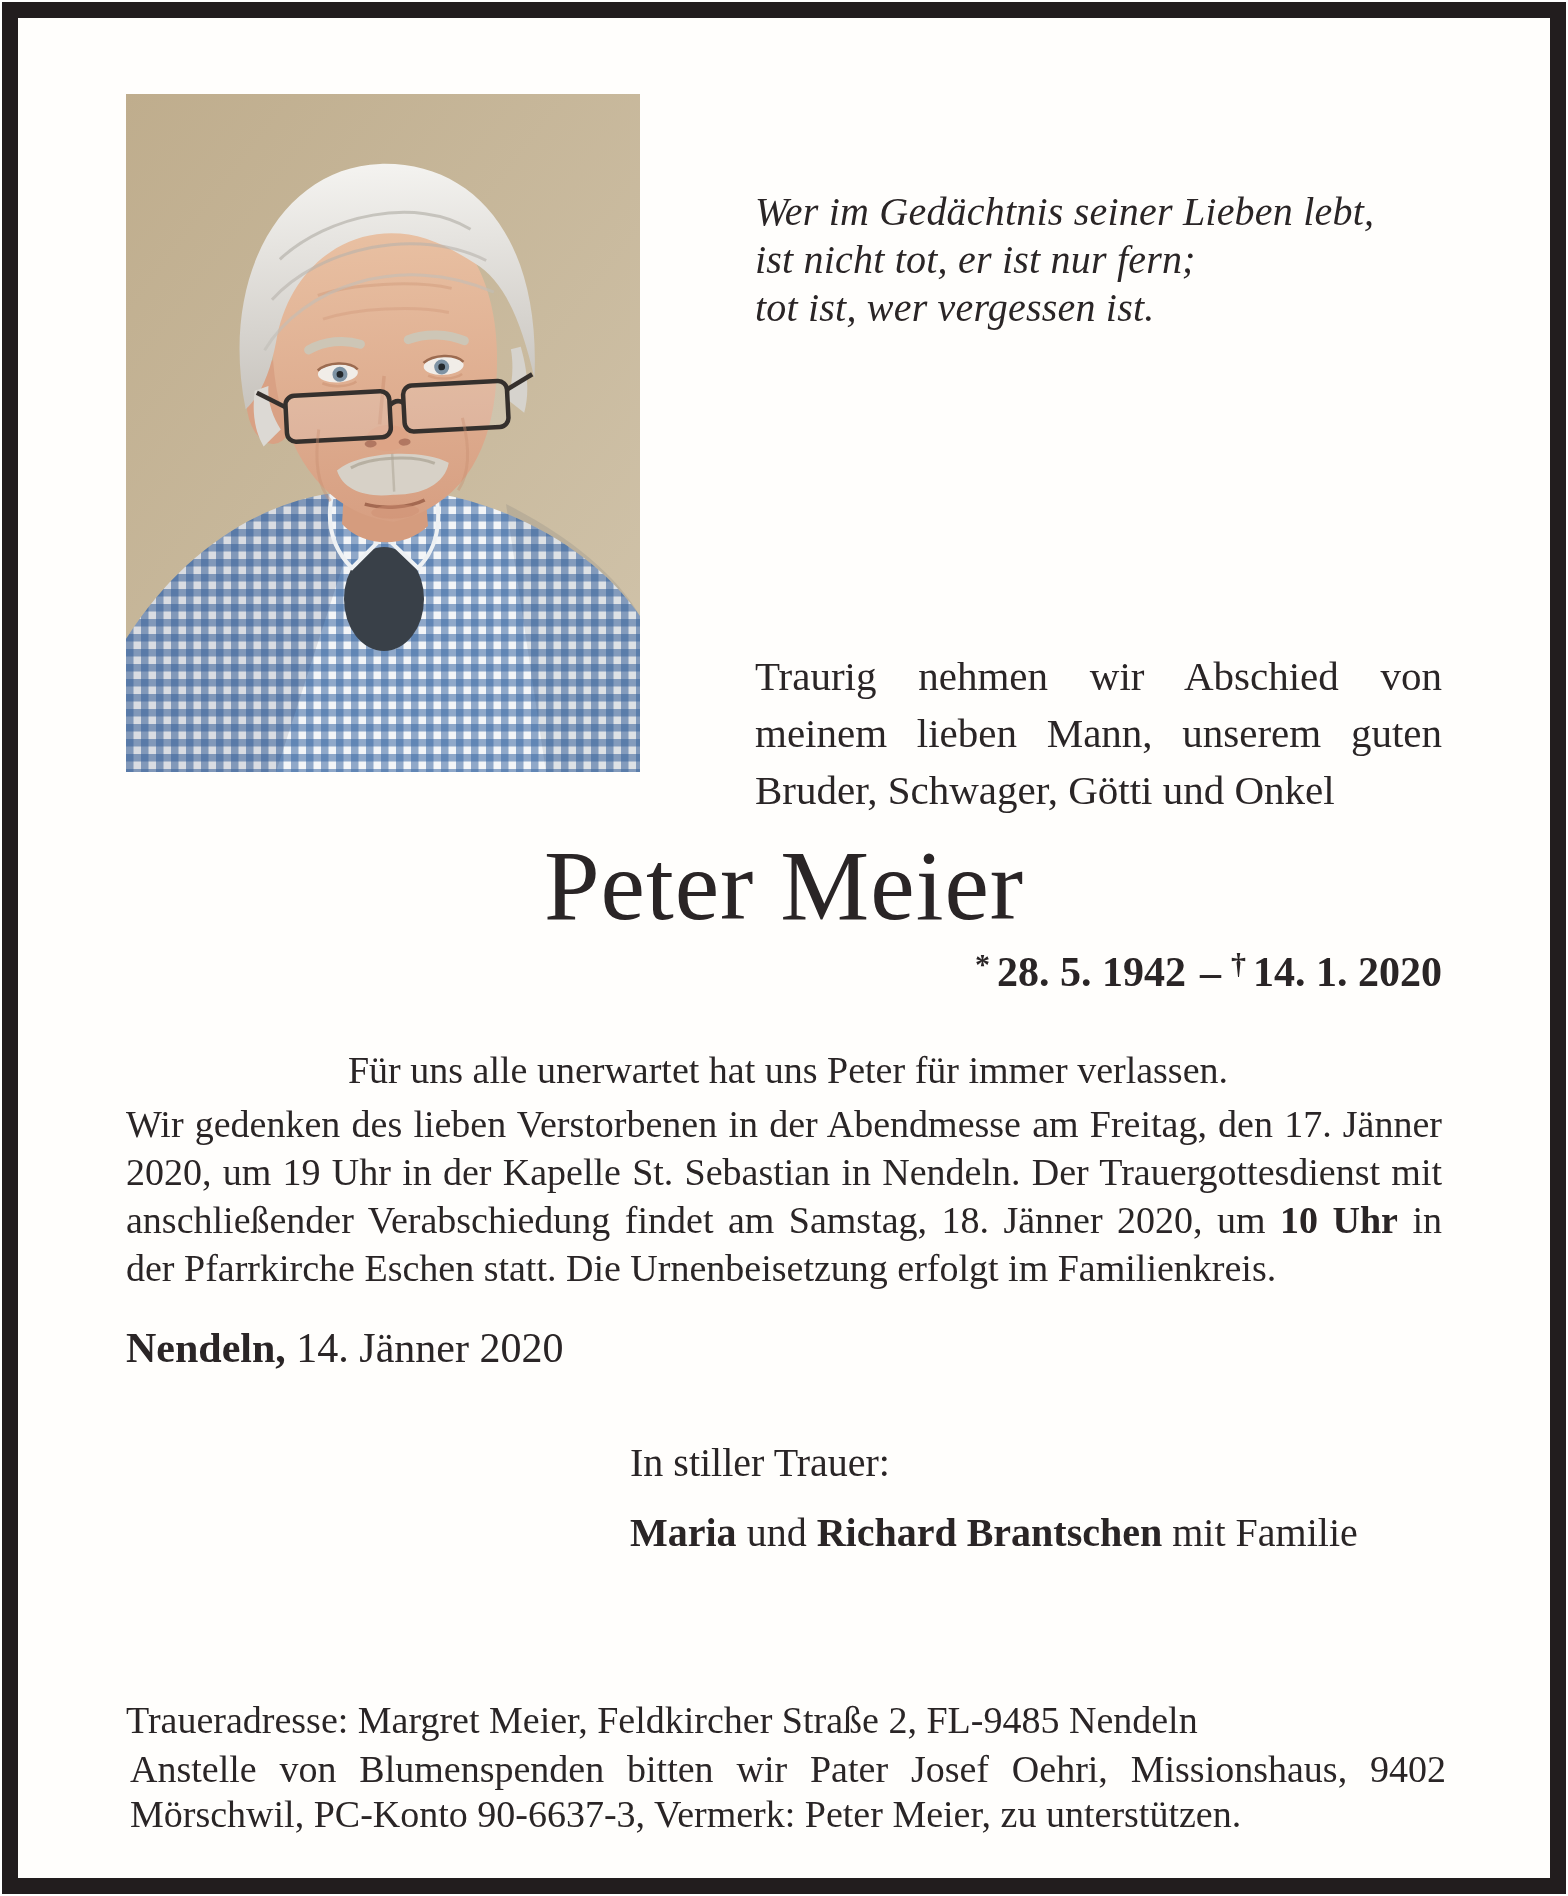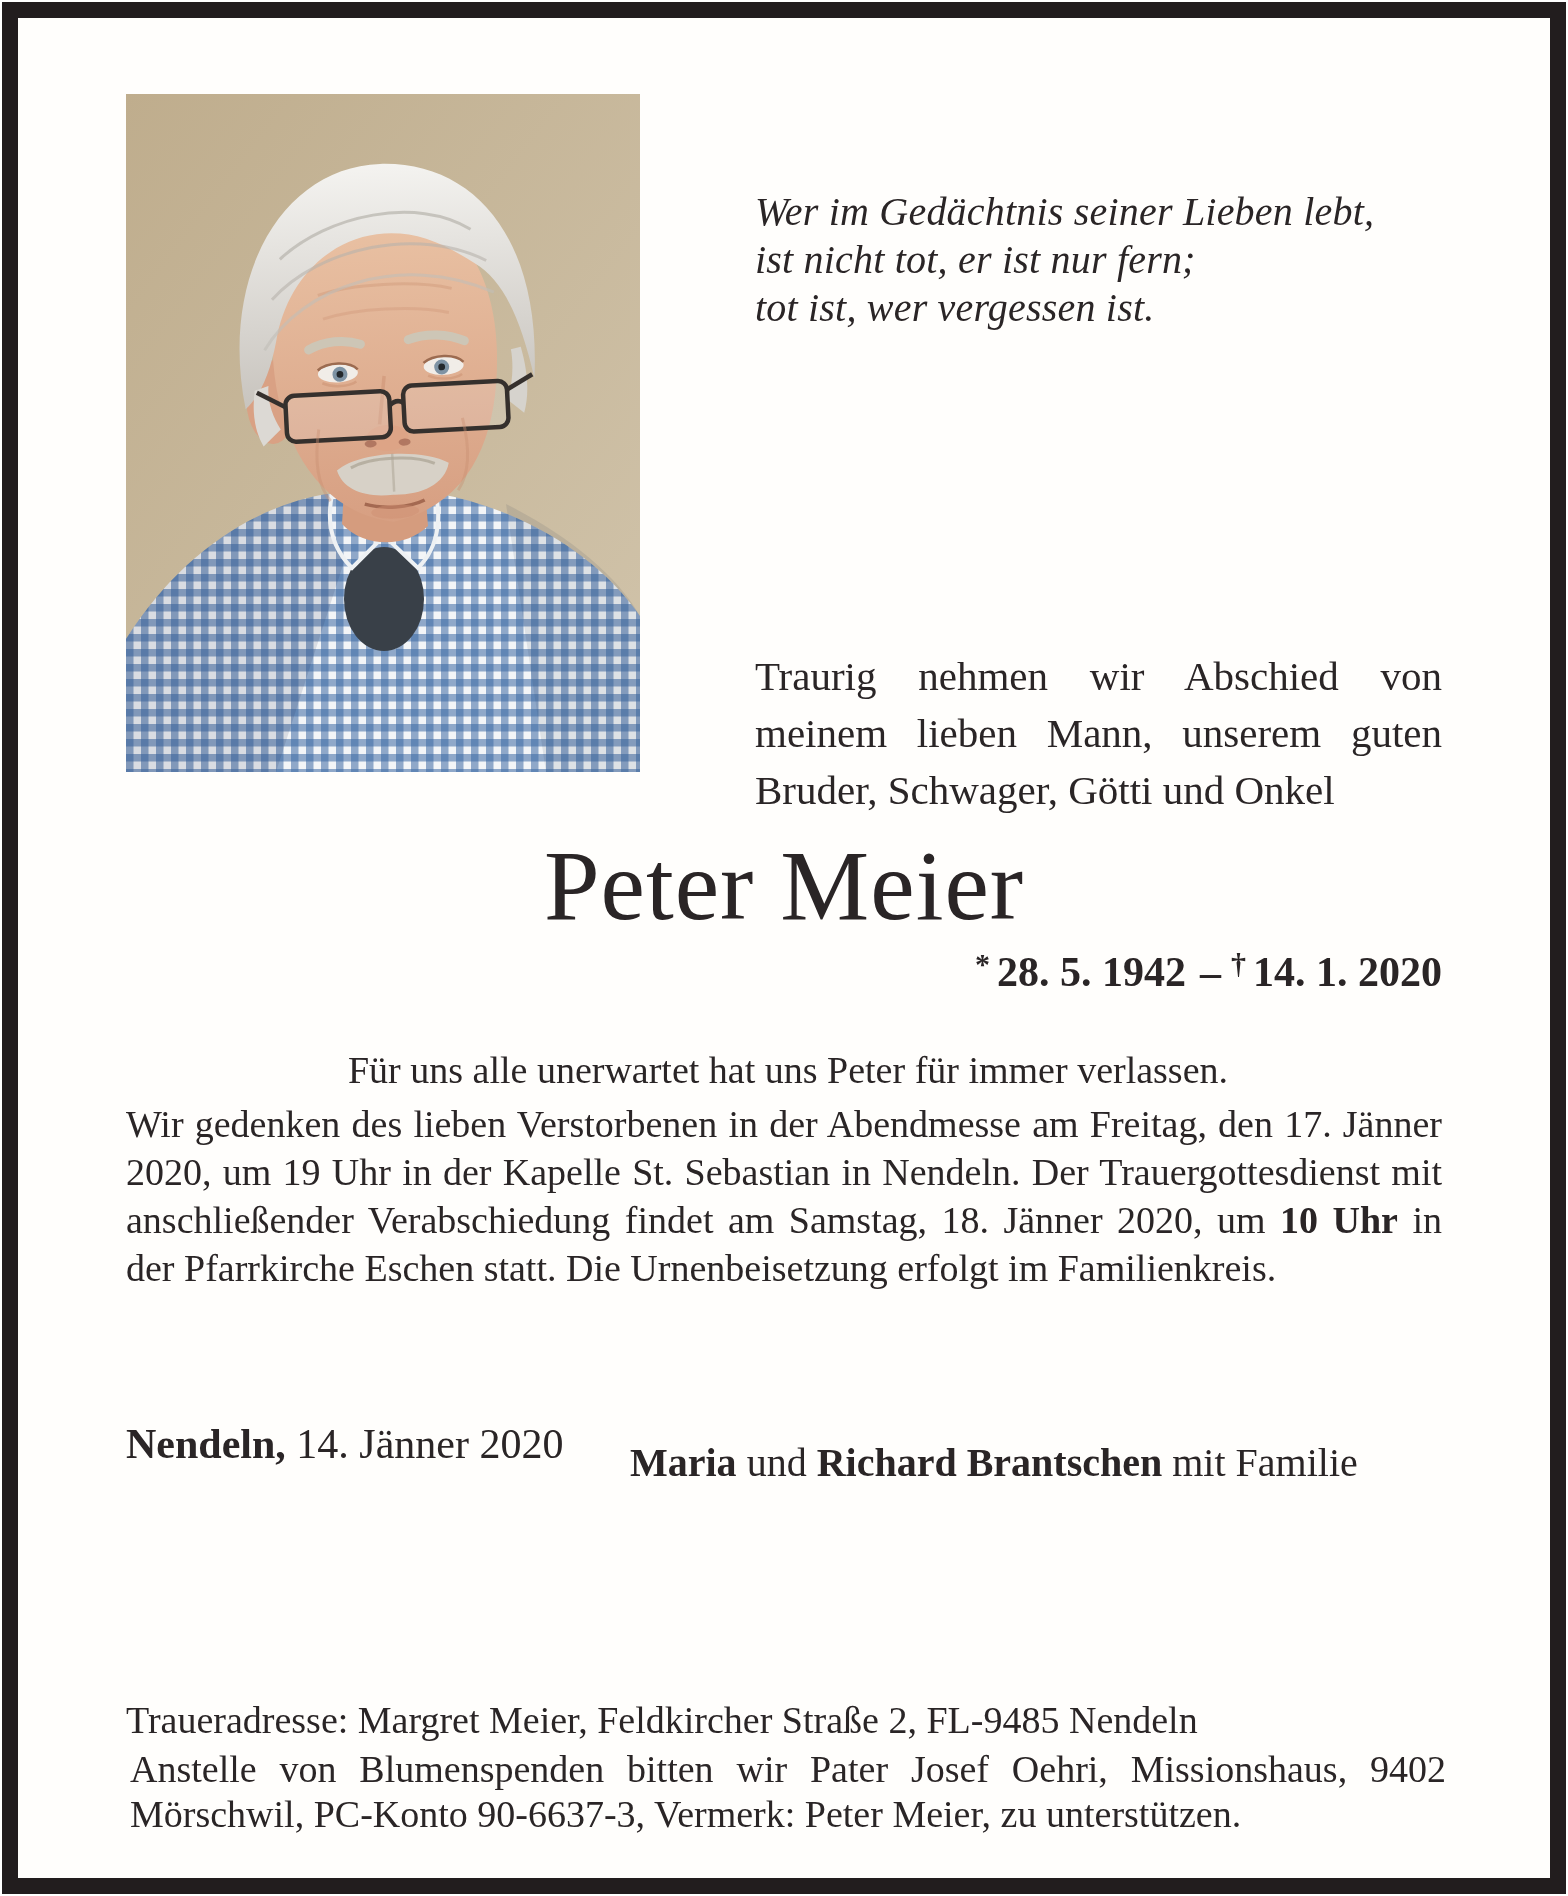--- a/index.html
+++ b/index.html
@@ -26,21 +26,21 @@
   
   .name{left:126px;top:828px;width:1316px;text-align:center;font-size:100px;
         font-weight:400;margin:0;letter-spacing:1px;}
   .dates{left:126px;top:948px;width:1316px;text-align:right;font-size:42px;font-weight:700;}
   .dates .sym{font-size:30px;position:relative;top:-12px;margin-right:7px;}
   .dates .sep{margin:0 10px 0 14px;}
   
   .bodyline{left:126px;top:1044px;width:1316px;font-size:38px;margin:4px;text-align:center;}
   .service{left:126px;top:1100px;width:1316px;font-size:38px;line-height:48px;
            text-align:justify;margin:0;}
-  .dateline{left:126px;top:1420px;font-size:42px;margin:0;}
+  .dateline{left:126px;top:1324px;font-size:42px;margin:0;}
   
   .mourners{left:630px;top:1438px;font-size:40px;line-height:50px;}
   .mourners .heading{margin:0 0 20px 0;}
   .mourners p{margin:0;}
   
   .addr{left:126px;top:1698px;width:1316px;font-size:38px;line-height:45px;margin:0;}
   .donation{left:126px;top:1743px;width:1316px;font-size:38px;line-height:45px;
             text-align:justify;margin:4px;}
   strong{font-weight:700;}
 </style>
@@ -164,17 +164,18 @@
   <span class="sym">*</span><span>28. 5. 1942</span><span class="sep">–</span><span class="sym">†</span><span>14. 1. 2020</span>
 </div>
 
 <p class="abs bodyline">Für uns alle unerwartet hat uns Peter für immer verlassen.</p>
 
 <p class="abs service"><span>Wir gedenken des lieben Verstorbenen in der Abendmesse am Freitag, den 17. Jänner 2020, um 19 Uhr in der Kapelle St. Sebastian in Nendeln. Der Trauergottesdienst mit anschließender Verabschiedung findet am Samstag, 18. Jänner 2020, um </span><strong>10 Uhr</strong><span> in der Pfarrkirche Eschen statt. Die Urnenbeisetzung erfolgt im Familienkreis.</span></p>
 
 <p class="abs dateline"><strong>Nendeln,</strong><span> 14. Jänner 2020</span></p>
 
 <div class="abs mourners">
+  <p class="heading">In stiller Trauer:</p>
   <p><strong>Maria</strong><span> und </span><strong>Richard Brantschen</strong><span> mit Familie</span></p>
 </div>
 
 <p class="abs addr">Traueradresse: Margret Meier, Feldkircher Straße 2, FL-9485 Nendeln</p>
 <p class="abs donation">Anstelle von Blumenspenden bitten wir Pater Josef Oehri, Missionshaus, 9402 Mörschwil, PC-Konto 90-6637-3, Vermerk: Peter Meier, zu unterstützen.</p>
 
 </body></html>

